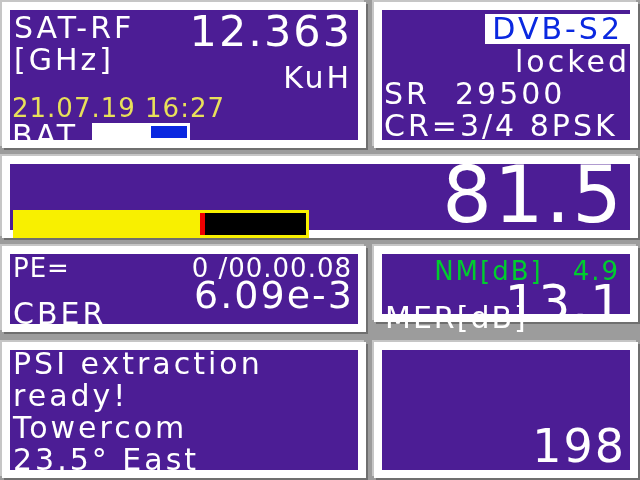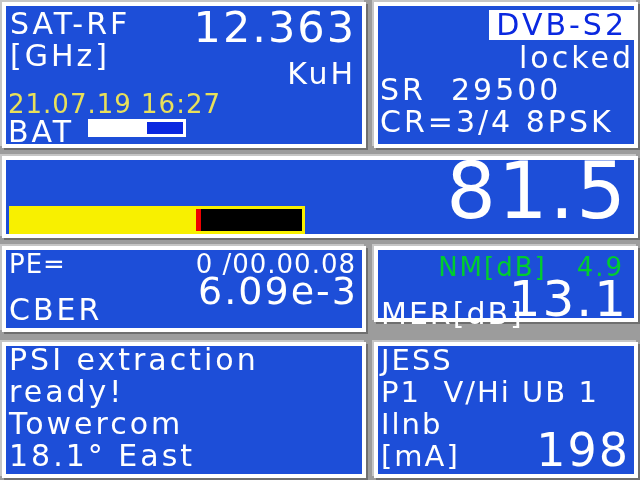--- a/index.html
+++ b/index.html
@@ -2,21 +2,21 @@
 <html><head>
 <meta charset="utf-8">
 <style>
   html,body{margin:0;padding:0;background:#9c9c9c;}
   .screen{
     position:relative;width:640px;height:480px;overflow:hidden;
     background:#9c9c9c;
     font-family:"DejaVu Sans", "Liberation Sans", sans-serif;
   }
   .panel{
-    position:absolute;background:#1d4ed8;border:4px solid #ffffff;
+    position:absolute;background:#4c1d95;border:8px solid #ffffff;
     box-sizing:border-box;color:#fff;
     box-shadow:2px 2px 0 #6f6f6f, -2px -2px 0 #c6c6c6;
   }
   .p-satrf{left:2px;top:2px;width:364px;height:146px;}
   .p-demod{left:374px;top:2px;width:264px;height:146px;}
   .p-level{left:2px;top:156px;width:636px;height:82px;}
   .p-err{left:2px;top:246px;width:364px;height:86px;}
   .p-qual{left:374px;top:246px;width:264px;height:76px;}
   .p-psi{left:2px;top:342px;width:364px;height:136px;}
   .p-lnb{left:374px;top:342px;width:264px;height:136px;}
@@ -121,27 +121,21 @@
     </div>
     <div class="abs mer-label">MER[dB]</div>
     <div class="abs mer-value">13.1</div>
   </section>
 
   <section class="panel p-psi">
     <div class="abs lines">
       <div class="psi-line">PSI extraction</div>
       <div class="psi-line">ready!</div>
       <div class="psi-line">Towercom</div>
-      <div class="psi-line">18.1° East</div>
+      <div class="psi-line">23.5° East</div>
     </div>
   </section>
 
   <section class="panel p-lnb">
-    <div class="abs lines">
-      <div class="t-29">JESS</div>
-      <div class="t-29">P1  V/Hi UB 1</div>
-      <div class="t-29">Ilnb</div>
-      <div class="t-29">[mA]</div>
-    </div>
     <div class="abs lnb-current">198</div>
   </section>
 
 </div>
 
 </body></html>

